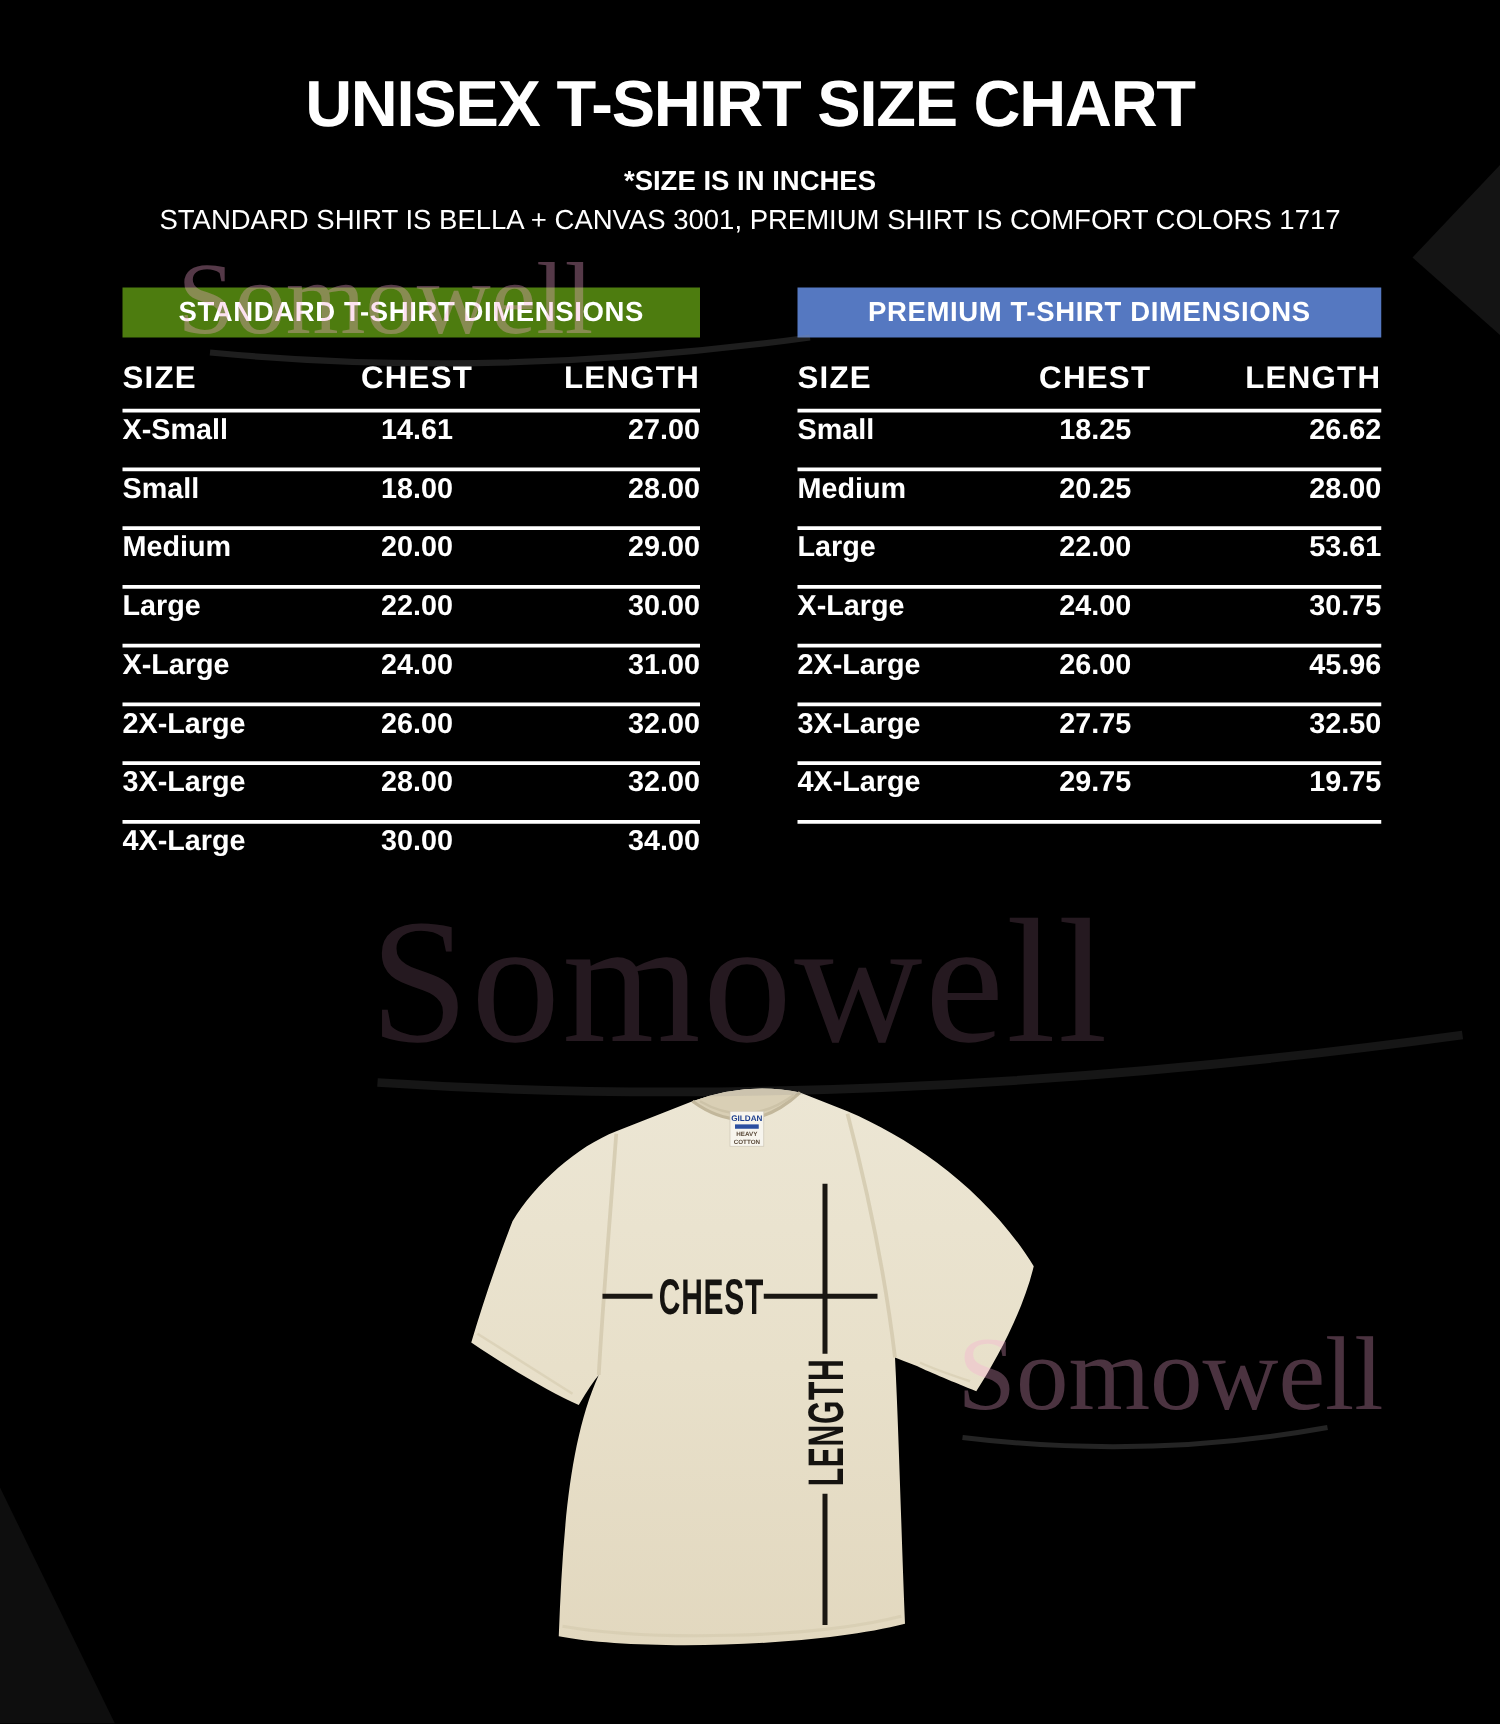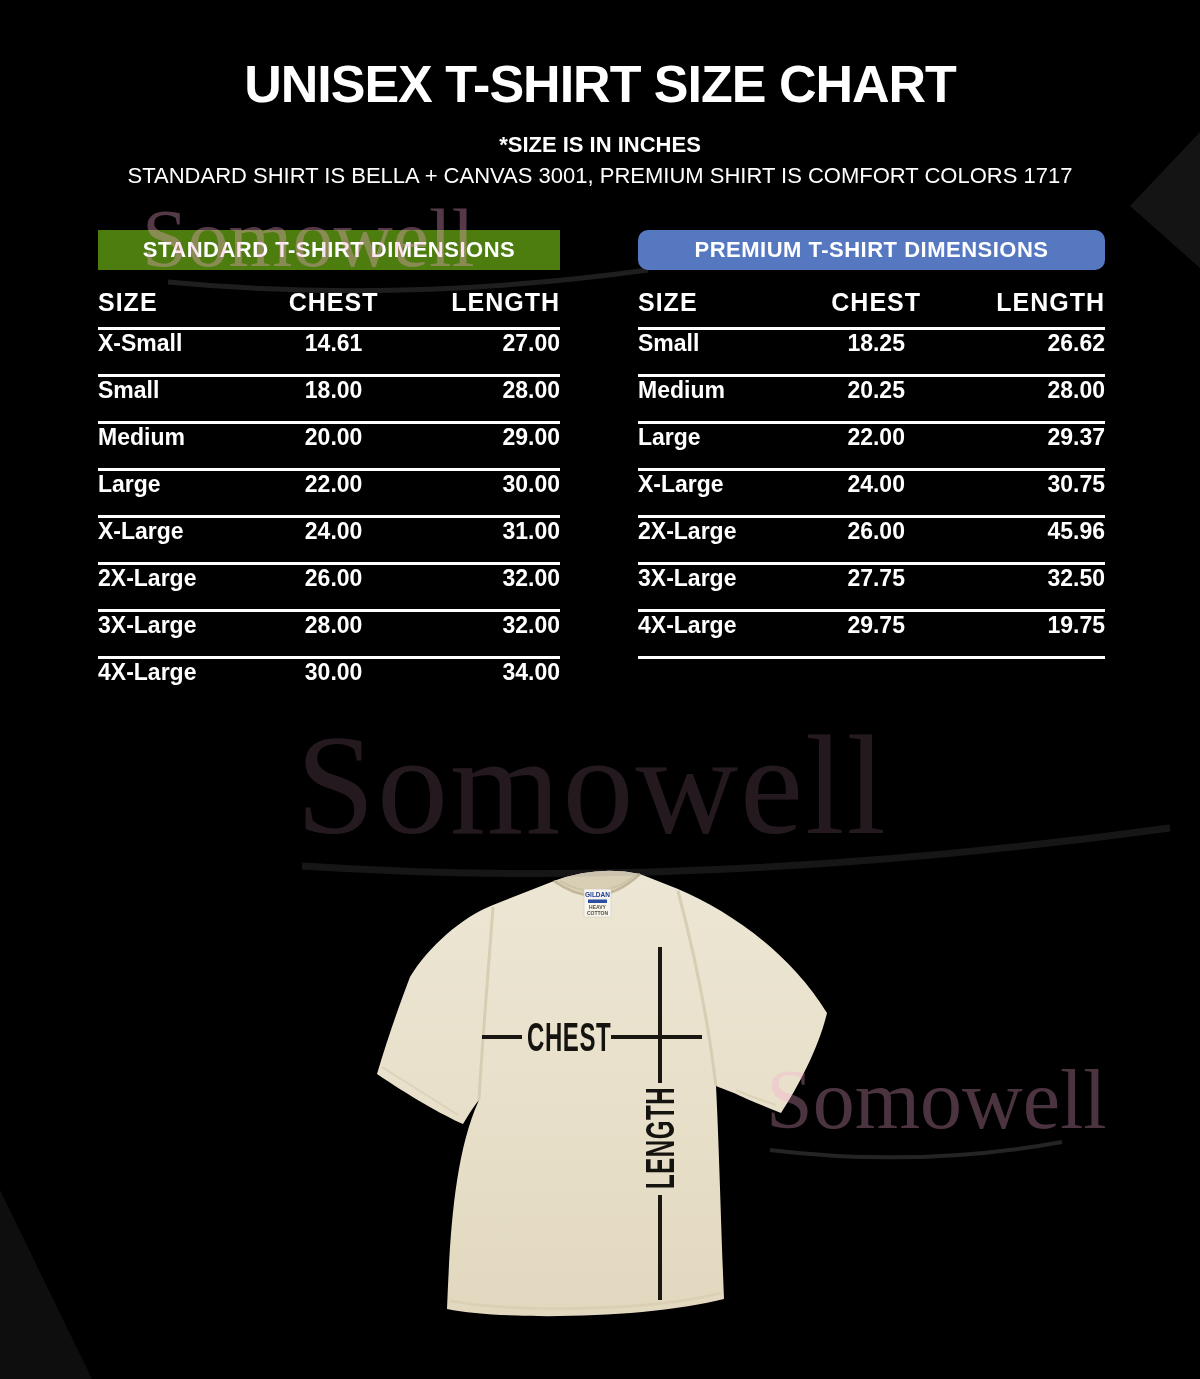--- a/index.html
+++ b/index.html
@@ -100,41 +100,41 @@
         </div>
         <div class="trow">
           <span class="c-size">4X-Large</span>
           <span class="c-chest">30.00</span>
           <span class="c-length">34.00</span>
         </div>
       </div>
   </section>
 
   <section class="table table-premium">
-    <div class="tbar" style="background: rgb(85, 120, 193); border-radius: 10px;">PREMIUM T-SHIRT DIMENSIONS</div>
+    <div class="tbar" style="background: rgb(85, 120, 193);">PREMIUM T-SHIRT DIMENSIONS</div>
     <div class="thead">
       <span class="c-size">SIZE</span>
       <span class="c-chest">CHEST</span>
       <span class="c-length">LENGTH</span>
     </div>
     <div class="tbody">
         <div class="trow">
           <span class="c-size">Small</span>
           <span class="c-chest">18.25</span>
           <span class="c-length">26.62</span>
         </div>
         <div class="trow">
           <span class="c-size">Medium</span>
           <span class="c-chest">20.25</span>
           <span class="c-length">28.00</span>
         </div>
         <div class="trow">
           <span class="c-size">Large</span>
           <span class="c-chest">22.00</span>
-          <span class="c-length">29.37</span>
+          <span class="c-length">53.61</span>
         </div>
         <div class="trow">
           <span class="c-size">X-Large</span>
           <span class="c-chest">24.00</span>
           <span class="c-length">30.75</span>
         </div>
         <div class="trow">
           <span class="c-size">2X-Large</span>
           <span class="c-chest">26.00</span>
           <span class="c-length">45.96</span>

